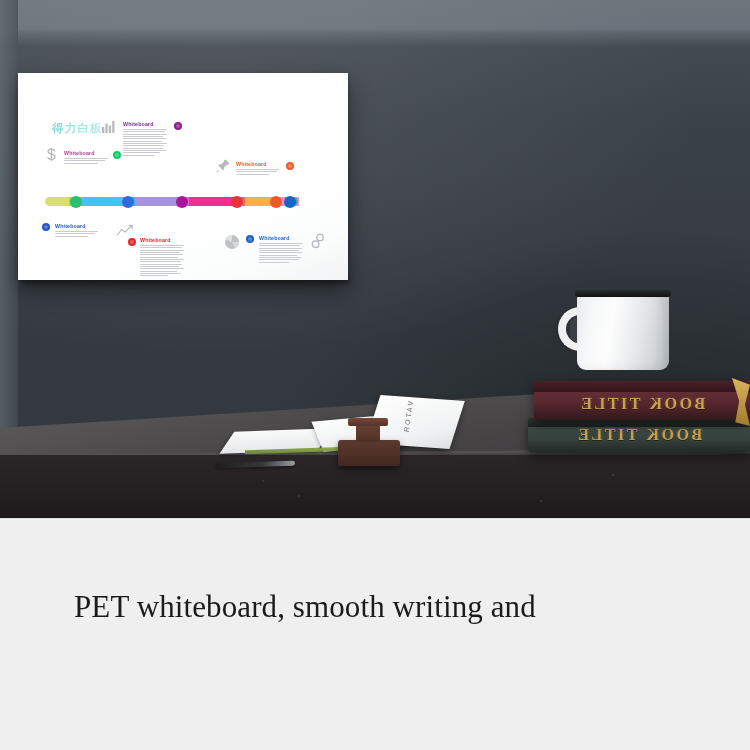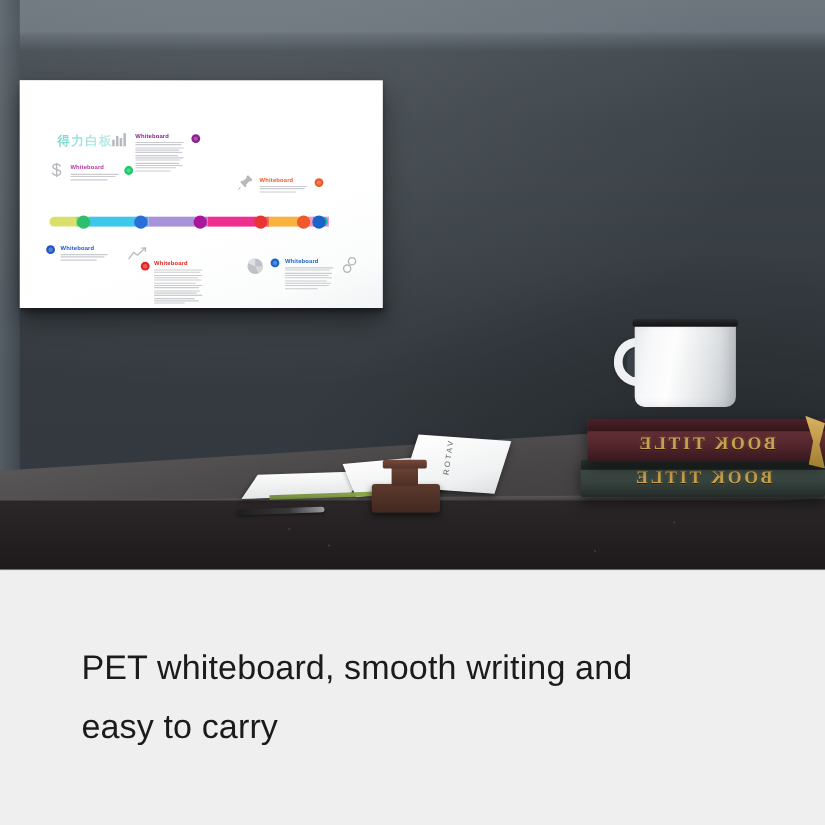--- a/index.html
+++ b/index.html
@@ -154,20 +154,21 @@
   
   #caption {
     position:absolute; left:0; top:518px; width:750px; height:232px;
     background:#efefef;
     border-top:1px solid #e2e2e2;
   }
   #caption .txt {
     position:absolute; left:74px; top:61px; width:620px;
     font-size:31px; line-height:54px; color:#1b1b1b;
     letter-spacing:.1px;
+    font-family:Liberation Serif, serif;
   }
 </style>
 </head>
 <body>
 
 <div id="scene">
 
   <div class="wall"></div>
   <div class="wall-left-panel"></div>
   <div class="wall-vignette"></div>
@@ -380,15 +381,14 @@
     <div class="mug-handle-in"></div>
     <div class="mug-body"></div>
     <div class="mug-rim"></div>
   </div>
 
 </div>
 
 <div id="caption">
   <div class="txt">
     <div>PET whiteboard, smooth writing and</div>
-    <div>easy to carry</div>
   </div>
 </div>
 
 </body></html>

